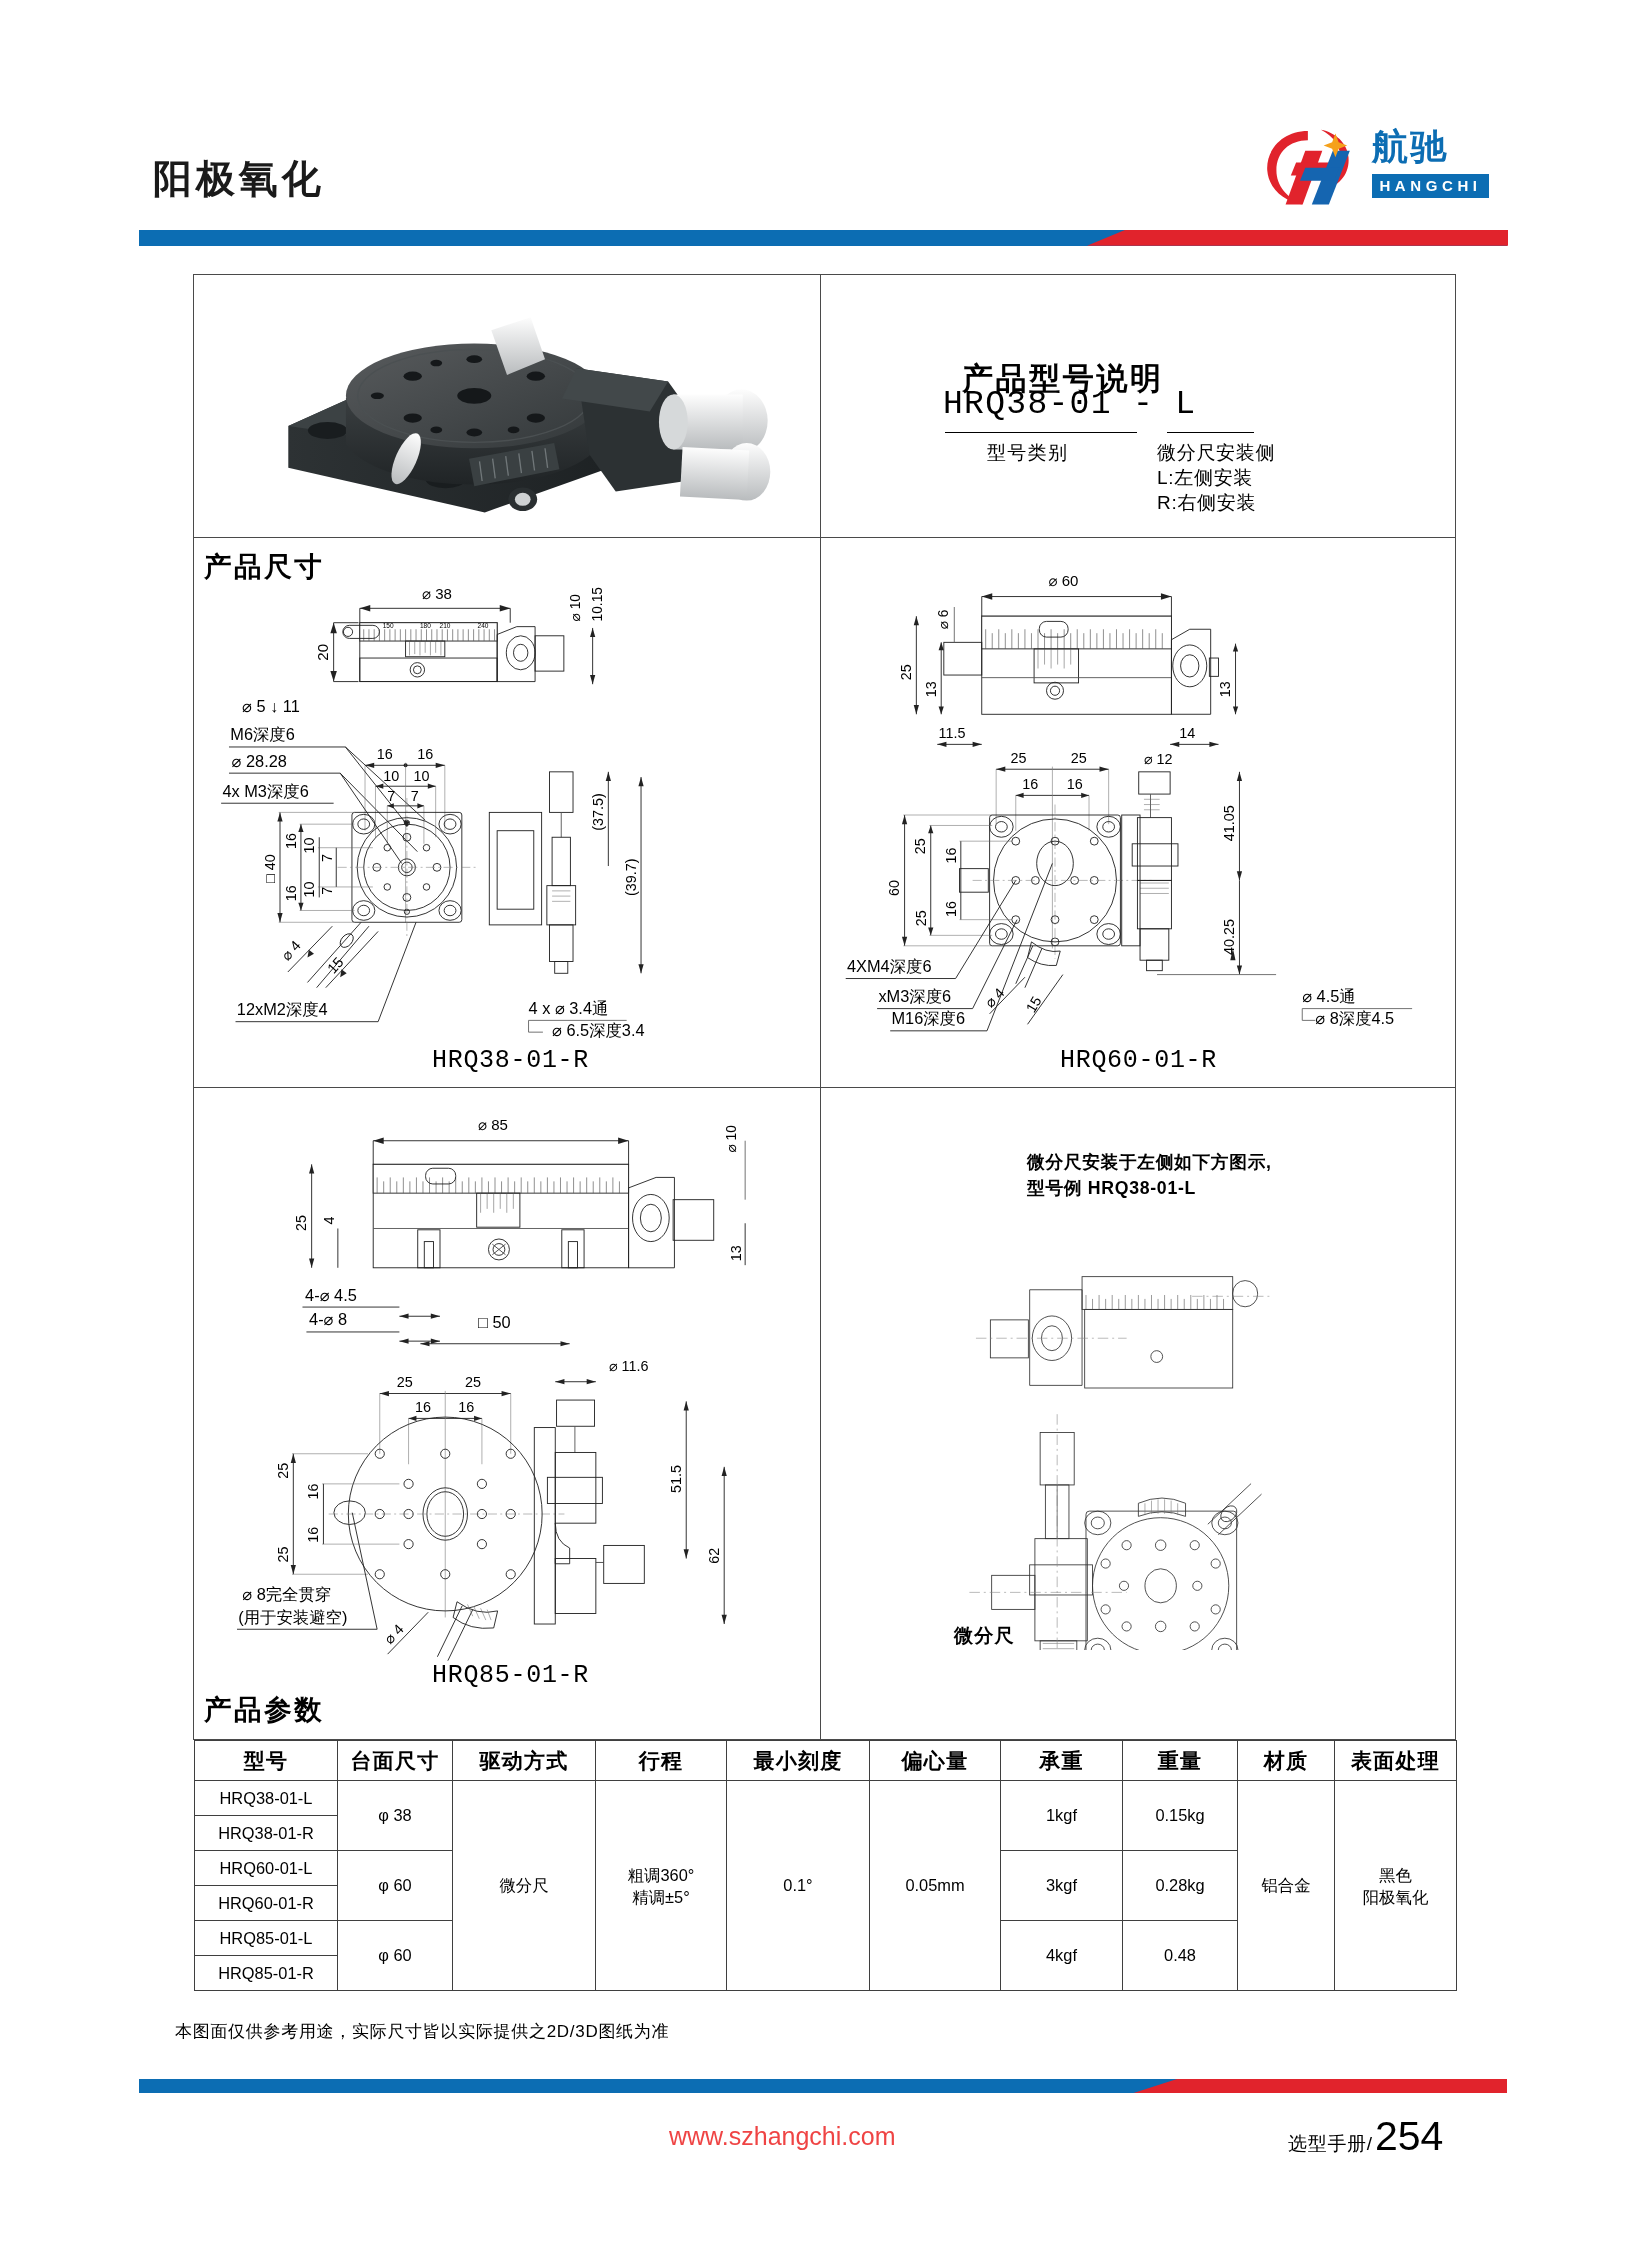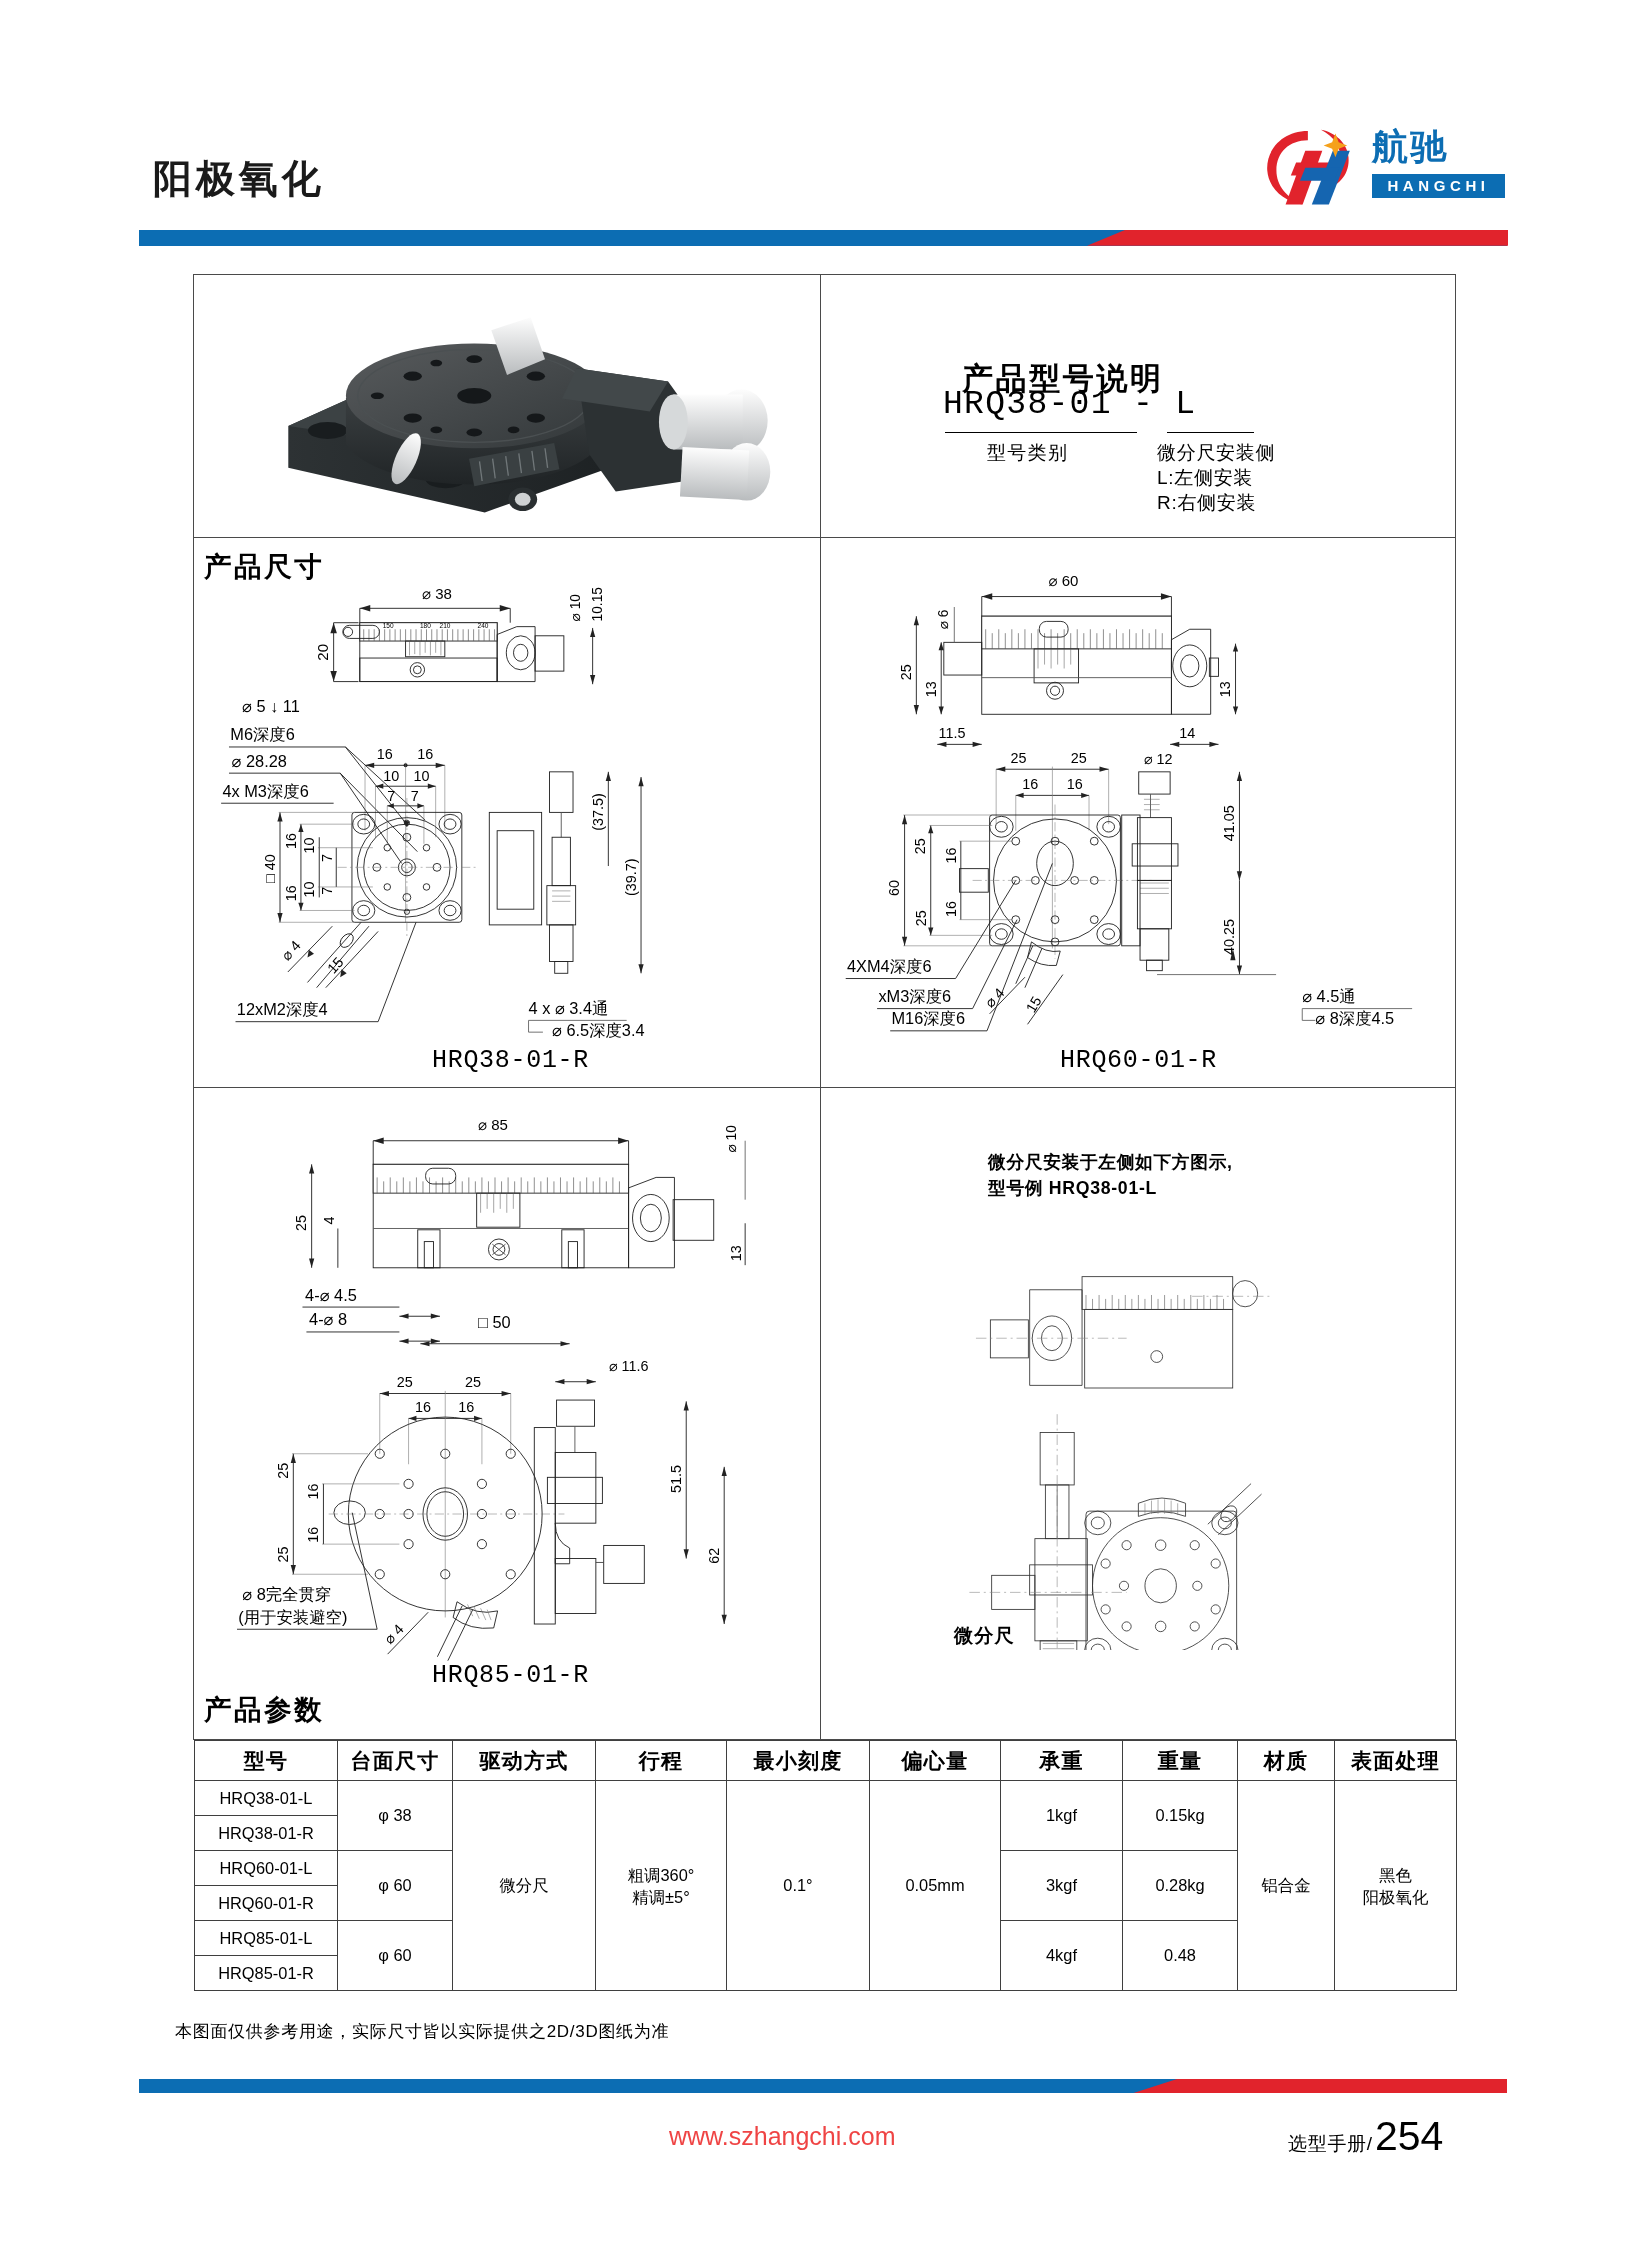--- a/index.html
+++ b/index.html
@@ -25,21 +25,21 @@
     position:absolute;left:1087px;top:230px;width:421px;height:15.7px;
     background:#e1232c;
     clip-path:polygon(9% 0,100% 0,100% 100%,0% 100%);
   }
 
   
   .logo-wrap{position:absolute;left:1262px;top:124px;width:249px;height:88px;}
   .logo-mark{position:absolute;left:0;top:2.6px;width:97px;height:84px;}
   .logo-cn{position:absolute;left:110px;top:2.6px;font-size:36px;font-weight:800;
     color:#0c6db3;letter-spacing:2.6px;line-height:39px;}
-  .logo-en{position:absolute;left:110px;top:50px;width:133px;height:23.6px;
+  .logo-en{position:absolute;left:110px;top:50px;width:117px;height:23.6px;
     background:#0c6db3;color:#fff;font-size:15px;font-weight:700;
     letter-spacing:4.6px;text-align:center;line-height:23.6px;}
 
   
   .frame{position:absolute;left:193px;top:274px;width:1263px;height:1466px;
     border:1.3px solid #4a4a4a;box-sizing:border-box;}
   .v-split{position:absolute;left:820px;top:274px;width:1.3px;height:1464px;background:#4a4a4a;}
   .h-split-1{position:absolute;left:193px;top:537px;width:1263px;height:1.3px;background:#4a4a4a;}
   .h-split-2{position:absolute;left:193px;top:1087px;width:1263px;height:1.3px;background:#4a4a4a;}
   .v-split-short{position:absolute;left:820px;top:1087px;width:1.3px;height:653px;background:#4a4a4a;}
@@ -66,21 +66,21 @@
   .dw svg{display:block;}
 
   
   .cap{position:absolute;font-family:"Liberation Mono","DejaVu Sans Mono",monospace;
     font-size:25px;letter-spacing:0.7px;}
   #cap38{left:432px;top:1046px;}
   #cap60{left:1060px;top:1046px;}
   #cap85{left:432px;top:1661px;}
 
   
-  .note-r{position:absolute;left:988px;top:1149px;font-size:17.7px;line-height:26px;
+  .note-r{position:absolute;left:1027px;top:1149px;font-size:17.7px;line-height:26px;
     font-weight:600;letter-spacing:0.7px;}
   .note-mini{position:absolute;left:954px;top:1623px;font-size:19px;font-weight:600;letter-spacing:1.3px;}
 
   
   table.params{position:absolute;left:194px;top:1740px;width:1261px;
     border-collapse:collapse;table-layout:fixed;}
   table.params th,table.params td{
     border:0.7px solid #3f3f3f;text-align:center;vertical-align:middle;
     font-size:16.4px;font-family:"Liberation Sans","DejaVu Sans",sans-serif;
     padding:0;

